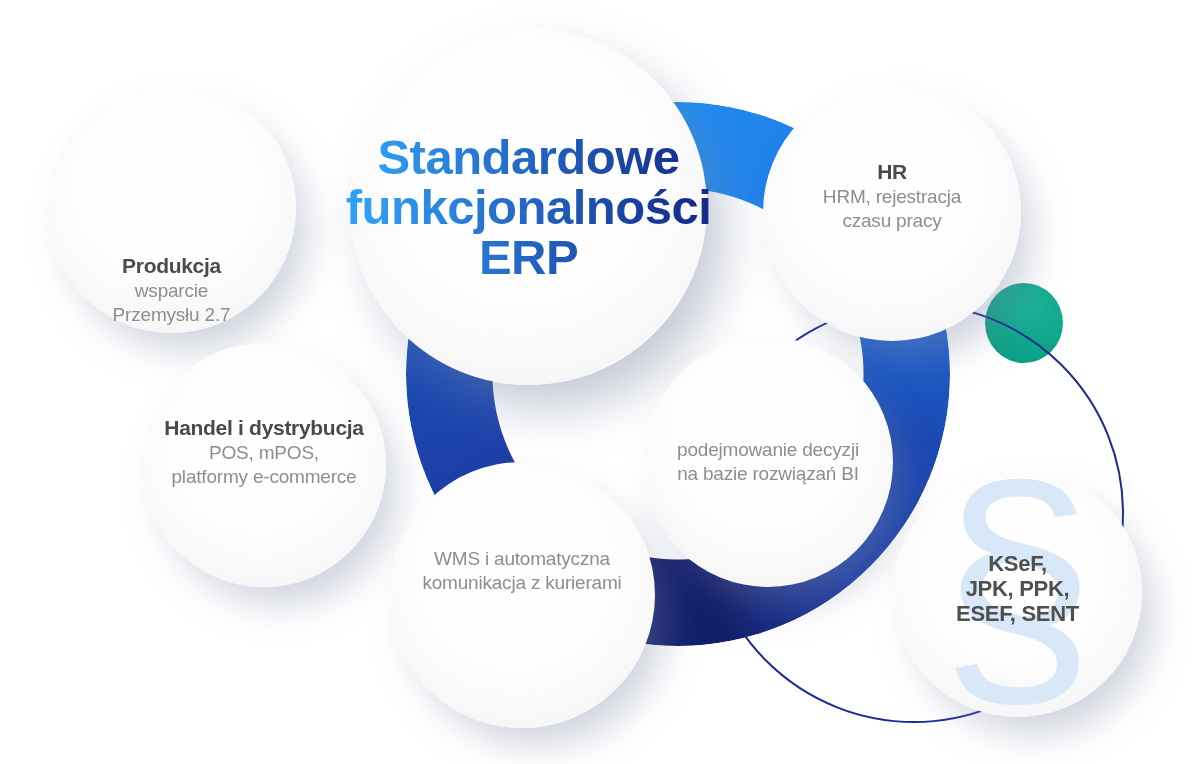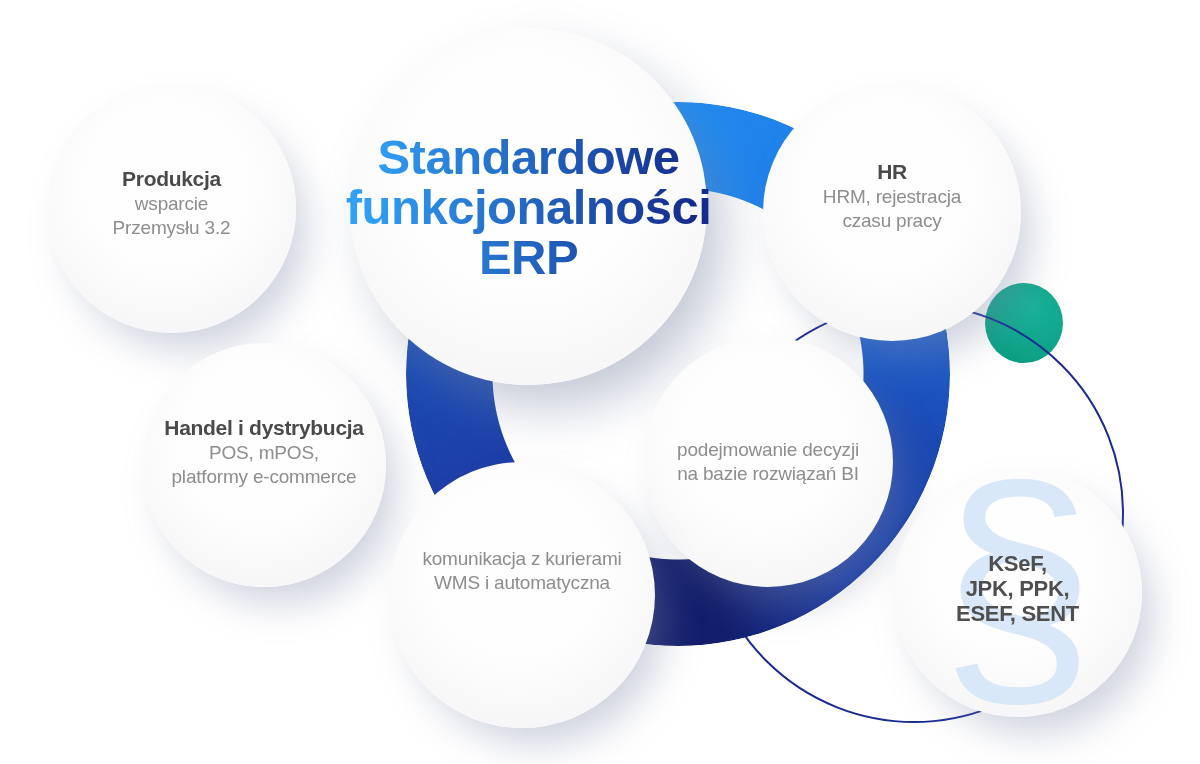--- a/index.html
+++ b/index.html
@@ -48,21 +48,21 @@
   
   .bubble{
     position:absolute;border-radius:50%;
     display:flex;align-items:center;justify-content:center;text-align:center;
     background:radial-gradient(circle at 48% 40%, #fefefe 40%, #f4f4f6 88%, #efeff2 100%);
     box-shadow:16px 22px 38px -6px rgba(125,138,165,.38);
   }
   .btxt{position:relative;z-index:1;}
   .b-head{font-weight:bold;font-size:21px;line-height:26px;letter-spacing:-.3px;color:var(--heading-text);}
   .b-line{font-size:19px;line-height:24px;letter-spacing:-.2px;color:var(--sub-text);}
-  .b-produkcja{left:47px;top:84px;width:249px;height:249px;}
+  .b-produkcja{left:47px;top:84px;width:249px;height:249px;align-items:flex-end;}
   .b-produkcja .btxt{transform:translateY(-6px);}
   .b-central{left:350px;top:28px;width:357px;height:357px;
     box-shadow:20px 26px 52px -4px rgba(118,130,160,.45);}
   .title{
     font-weight:bold;font-size:49px;line-height:50px;letter-spacing:-.5px;
     background:linear-gradient(92deg, var(--title-gradient-start) 6%, var(--title-gradient-end) 94%);
     -webkit-background-clip:text;background-clip:text;color:transparent;
   }
   .b-hr{left:763px;top:83px;width:258px;height:258px;}
   .b-hr .btxt{transform:translateY(-16px);}
@@ -86,21 +86,21 @@
 <div class="stage">
 
   <div class="green-dot"></div>
   <div class="thin-ring"></div>
   <div class="ring"></div>
 
   <div class="bubble b-produkcja">
     <div class="btxt">
       <div class="b-head">Produkcja</div>
       <div class="b-line">wsparcie</div>
-      <div class="b-line">Przemysłu 3.2</div>
+      <div class="b-line">Przemysłu 2.7</div>
     </div>
   </div>
 
   <div class="bubble b-central">
     <div class="btxt title">
       <div>Standardowe</div>
       <div>funkcjonalności</div>
       <div>ERP</div>
     </div>
   </div>
@@ -123,22 +123,22 @@
 
   <div class="bubble b-analityka">
     <div class="btxt">
       <div class="b-line">podejmowanie decyzji</div>
       <div class="b-line">na bazie rozwiązań BI</div>
     </div>
   </div>
 
   <div class="bubble b-logistyka">
     <div class="btxt">
+      <div class="b-line">WMS i automatyczna</div>
       <div class="b-line">komunikacja z kurierami</div>
-      <div class="b-line">WMS i automatyczna</div>
     </div>
   </div>
 
   <div class="bubble b-ksef">
     <div class="paragraph">§</div>
     <div class="btxt">
       <div class="k-line">KSeF,</div>
       <div class="k-line">JPK, PPK,</div>
       <div class="k-line">ESEF, SENT</div>
     </div>

